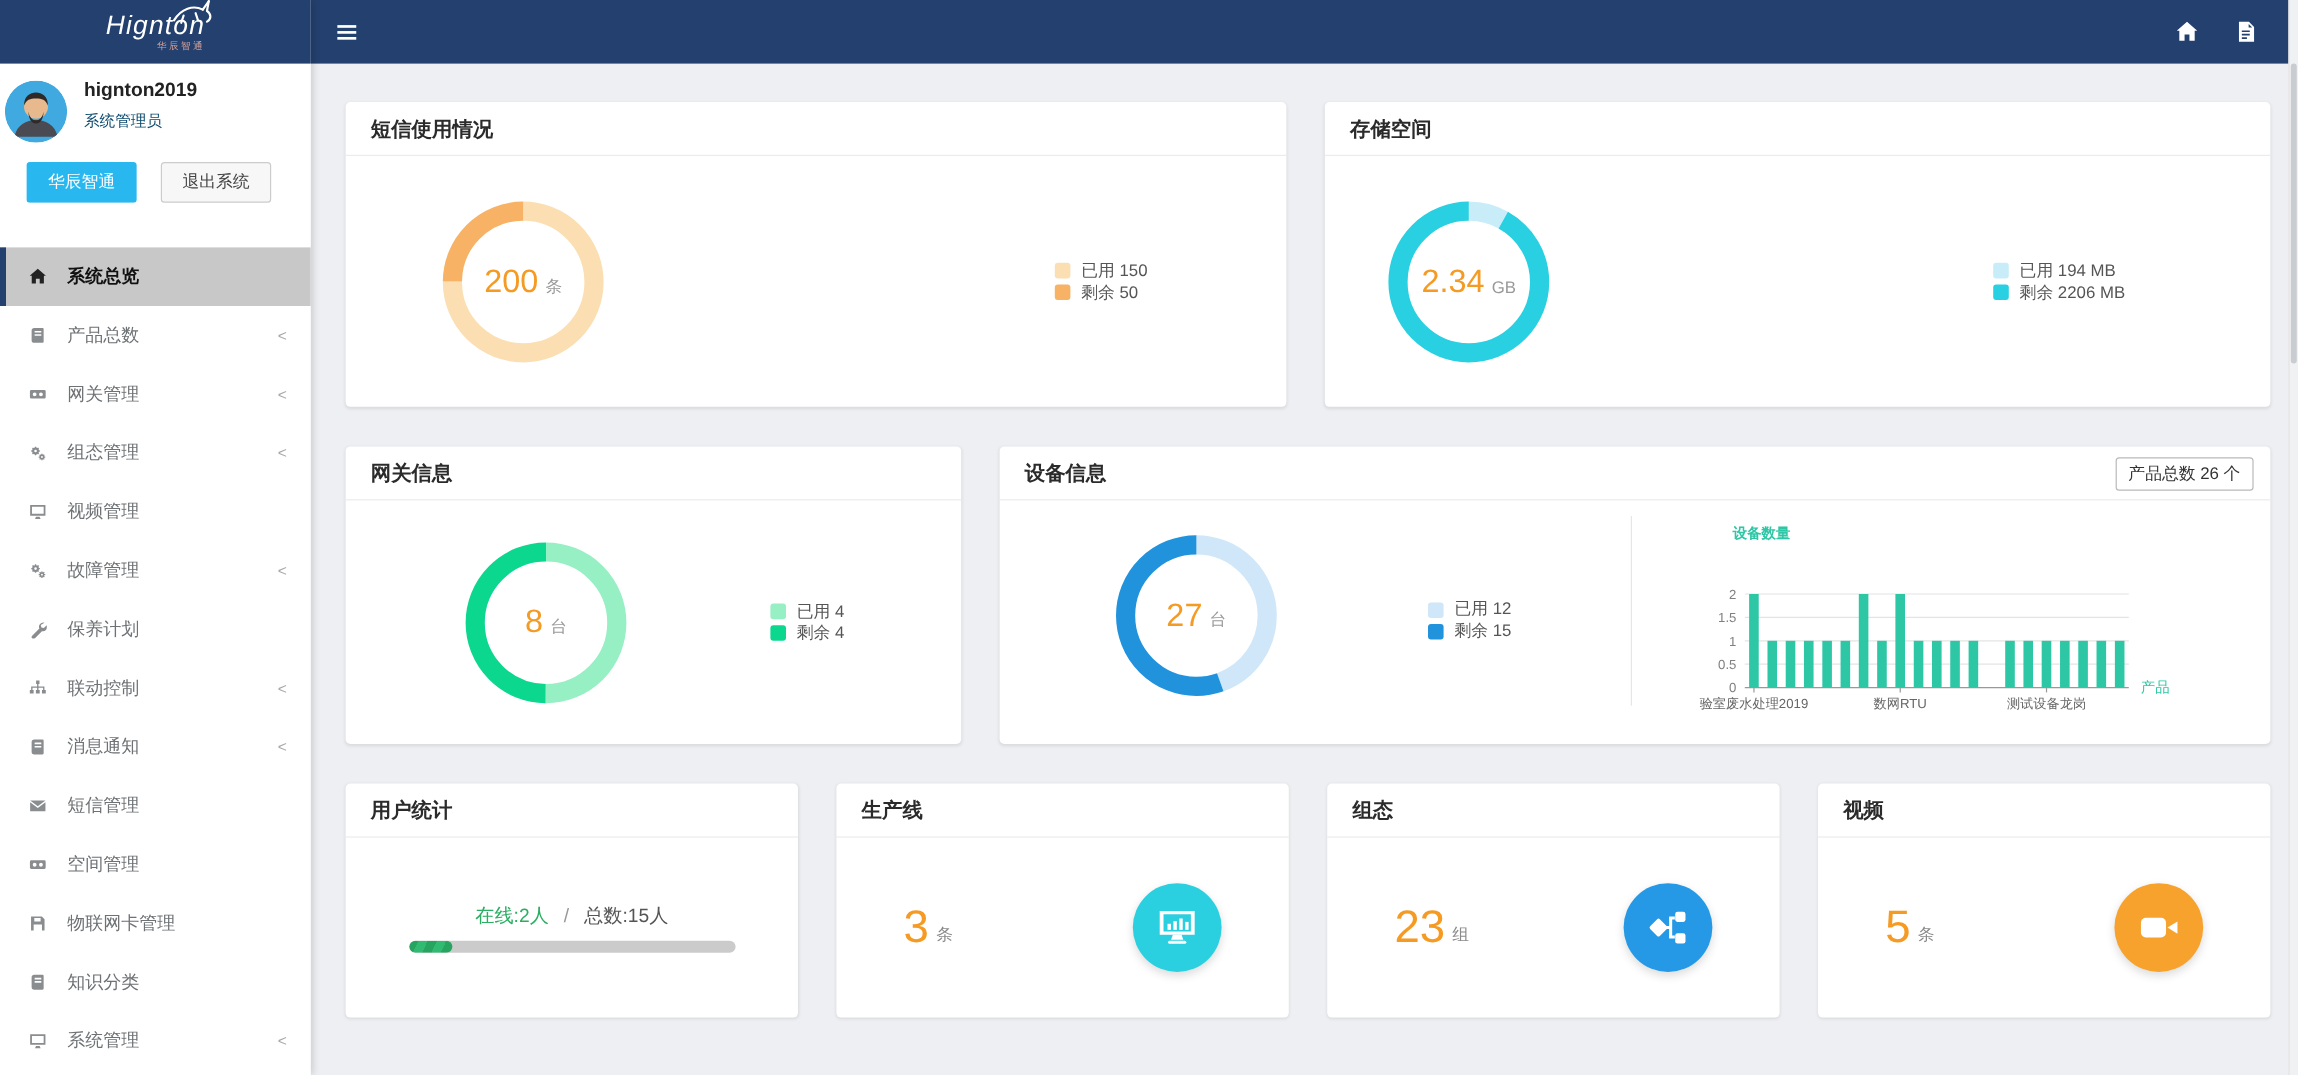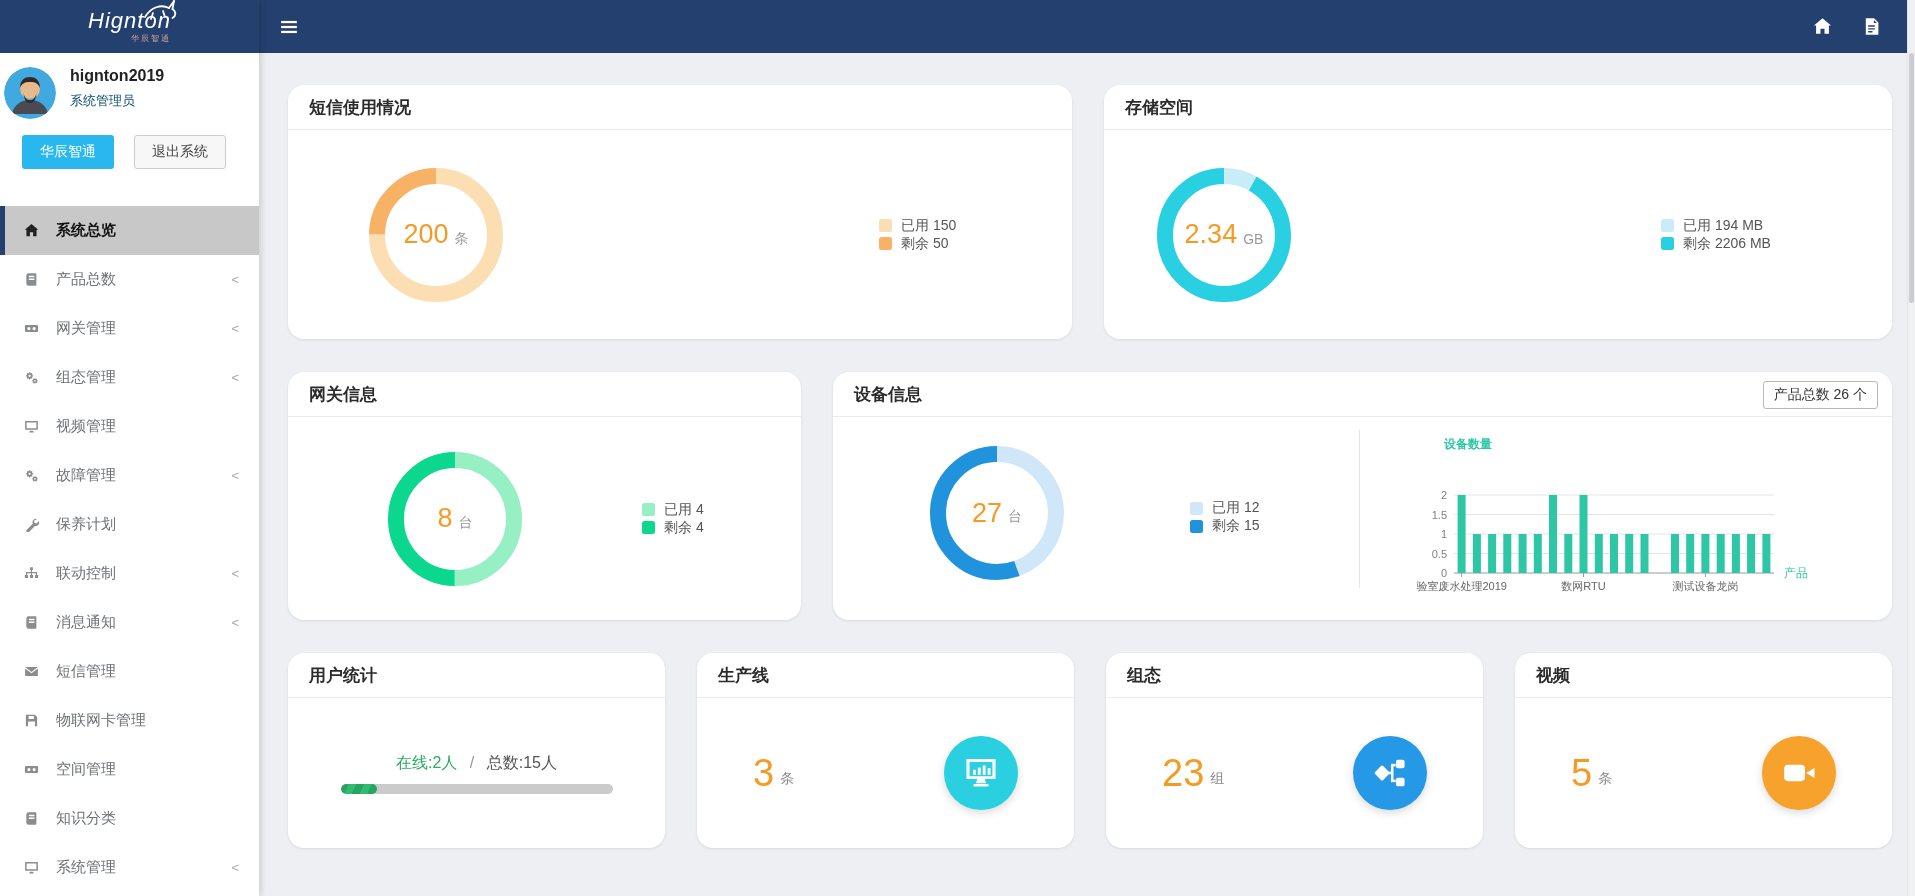--- a/index.html
+++ b/index.html
@@ -40,21 +40,21 @@
   .main{flex:1;display:flex;flex-direction:column;min-width:0;position:relative}
   .navbar{height:53px;background:var(--navy,#24406e);display:flex;align-items:center;
           padding:0 20px 0 21px;color:#fff;flex:none}
   .hamburger{display:inline-flex;cursor:pointer;color:#fff}
   .nav-right{margin-left:auto;display:flex;align-items:center;gap:30px;padding-right:14px}
   .nav-icon{color:#fff;cursor:pointer;display:inline-flex}
 
   .content{flex:1;padding:32px 23px 0 29px}
   .crow{display:flex;gap:32px}
   .crow + .crow{margin-top:33px}
-  .card{background:#fff;border-radius:16px;box-shadow:0 1px 3px rgba(0,0,0,.09);position:relative}
+  .card{background:#fff;border-radius:4px;box-shadow:0 1px 3px rgba(0,0,0,.09);position:relative}
   .card-h{height:44px;display:flex;align-items:center;padding:0 21px;border-bottom:1px solid #ececec}
   .card-title{font-size:17px;font-weight:bold;color:#2b2b2b}
   .card-sms{width:784px;height:254px}
   .card-storage{flex:1;height:254px}
   .card-gateway{width:513px;height:248px}
   .card-device{flex:1;height:248px}
   .srow .card{flex:1;height:195px}
 
   .chart-body{display:flex;align-items:center;height:calc(100% - 45px)}
   .donut-wrap{position:relative;width:150px;height:150px;flex:none}
@@ -263,32 +263,32 @@
             <svg viewBox="0 0 16 16" width="15" height="15" fill="currentColor" aria-hidden="true">
               <path d="M1.2 3.2h13.6L8 8.4z"></path>
               <path d="M1.2 4.8v8h13.6v-8L8 9.9z"></path>
             </svg>
           </span>
           <span class="mi-label">短信管理</span>
         </div>
         <div class="menu-item">
           <span class="mi-icon">
             <svg viewBox="0 0 16 16" width="15" height="15" fill="currentColor" aria-hidden="true">
+              <path fill-rule="evenodd" d="M2.2 4.2h11.6a1.2 1.2 0 0 1 1.2 1.2v5.2a1.2 1.2 0 0 1-1.2 1.2H2.2A1.2 1.2 0 0 1 1 10.6V5.4a1.2 1.2 0 0 1 1.2-1.2zM5.2 6.4a1.7 1.7 0 1 0 0 3.4 1.7 1.7 0 0 0 0-3.4zm5.6 0a1.7 1.7 0 1 0 0 3.4 1.7 1.7 0 0 0 0-3.4z"></path>
+            </svg>
+          </span>
+          <span class="mi-label">空间管理</span>
+        </div>
+        <div class="menu-item">
+          <span class="mi-icon">
+            <svg viewBox="0 0 16 16" width="15" height="15" fill="currentColor" aria-hidden="true">
               <path fill-rule="evenodd" d="M2 1.8h9.6l2.4 2.4v10H2zM4.9 3.2v3.2h5.6V3.2zM4.3 9h7.4v5.2H4.3z"></path>
             </svg>
           </span>
           <span class="mi-label">物联网卡管理</span>
-        </div>
-        <div class="menu-item">
-          <span class="mi-icon">
-            <svg viewBox="0 0 16 16" width="15" height="15" fill="currentColor" aria-hidden="true">
-              <path fill-rule="evenodd" d="M2.2 4.2h11.6a1.2 1.2 0 0 1 1.2 1.2v5.2a1.2 1.2 0 0 1-1.2 1.2H2.2A1.2 1.2 0 0 1 1 10.6V5.4a1.2 1.2 0 0 1 1.2-1.2zM5.2 6.4a1.7 1.7 0 1 0 0 3.4 1.7 1.7 0 0 0 0-3.4zm5.6 0a1.7 1.7 0 1 0 0 3.4 1.7 1.7 0 0 0 0-3.4z"></path>
-            </svg>
-          </span>
-          <span class="mi-label">空间管理</span>
         </div>
         <div class="menu-item">
           <span class="mi-icon">
             <svg viewBox="0 0 16 16" width="15" height="15" fill="currentColor" aria-hidden="true">
               <path fill-rule="evenodd" d="M4.9 1.4h7.3a1 1 0 0 1 1 1v11.2a1 1 0 0 1-1 1H4.9a2.4 2.4 0 0 1-2.4-2.4V3.8a2.4 2.4 0 0 1 2.4-2.4zm.3 2.7h5.9v1.4H5.2zm0 2.9h5.9v1.4H5.2z"></path>
             </svg>
           </span>
           <span class="mi-label">知识分类</span>
         </div>
         <div class="menu-item">

